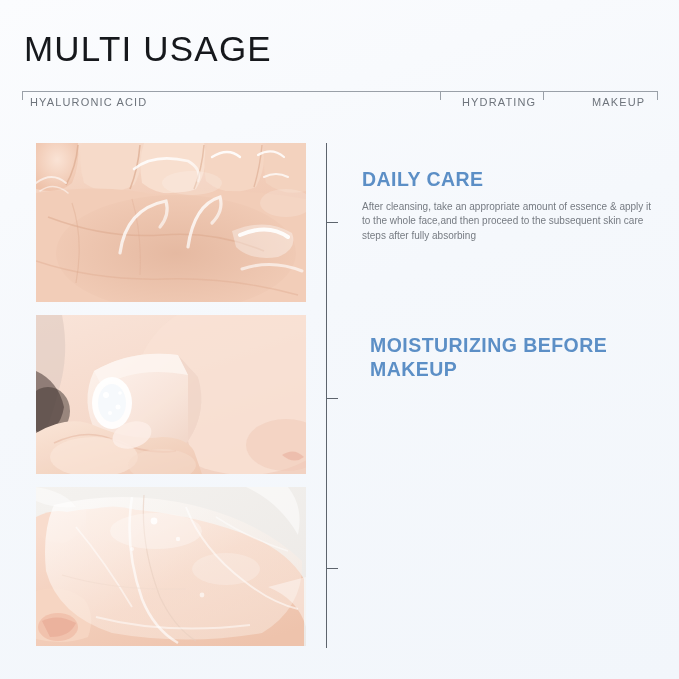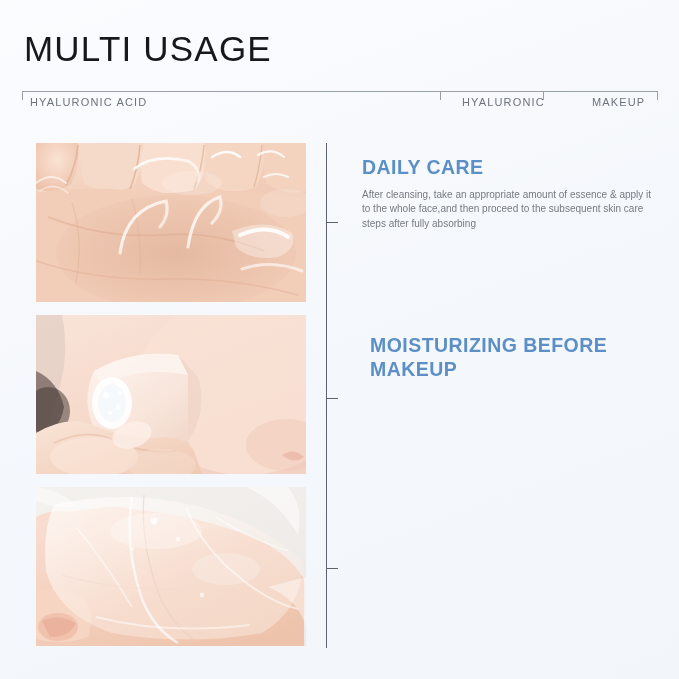--- a/index.html
+++ b/index.html
@@ -91,21 +91,21 @@
   #photo-2 { top: 315px; }
   #photo-3 { top: 487px; }
   .photo svg { display: block; width: 100%; height: 100%; }
 
   
   .block {
     position: absolute;
     left: 362px;
     width: 294px;
   }
-  #block-1 { top: 156px; }
+  #block-1 { top: 168px; }
   #block-2 { top: 334px; margin-left: 8px; }
   #block-3 { top: 518px; }
 
   .block-heading {
     font-size: 19.5px;
     font-weight: 700;
     letter-spacing: 0.45px;
     color: #5c8fc6;
     line-height: 1.22;
     margin: 0 0 8px 0;
@@ -127,21 +127,21 @@
 
   <div id="page-title">MULTI USAGE</div>
 
   <div id="tag-rule"></div>
   <div class="rule-tick" style="left:22px;"></div>
   <div class="rule-tick" style="left:440px;"></div>
   <div class="rule-tick" style="left:543px;"></div>
   <div class="rule-tick" style="left:657px;"></div>
 
   <div class="tag-label" style="left:30px;">HYALURONIC ACID</div>
-  <div class="tag-label" style="left:462px;">HYALURONIC</div>
+  <div class="tag-label" style="left:462px;">HYDRATING</div>
   <div class="tag-label" style="left:592px;">MAKEUP</div>
 
   <div id="divider"></div>
   <div class="divider-tick" style="top:222px;"></div>
   <div class="divider-tick" style="top:398px;"></div>
   <div class="divider-tick" style="top:568px;"></div>
 
   <div class="photo" id="photo-1">
     <svg viewBox="0 0 270 159" preserveAspectRatio="xMidYMid slice">
       <defs>

